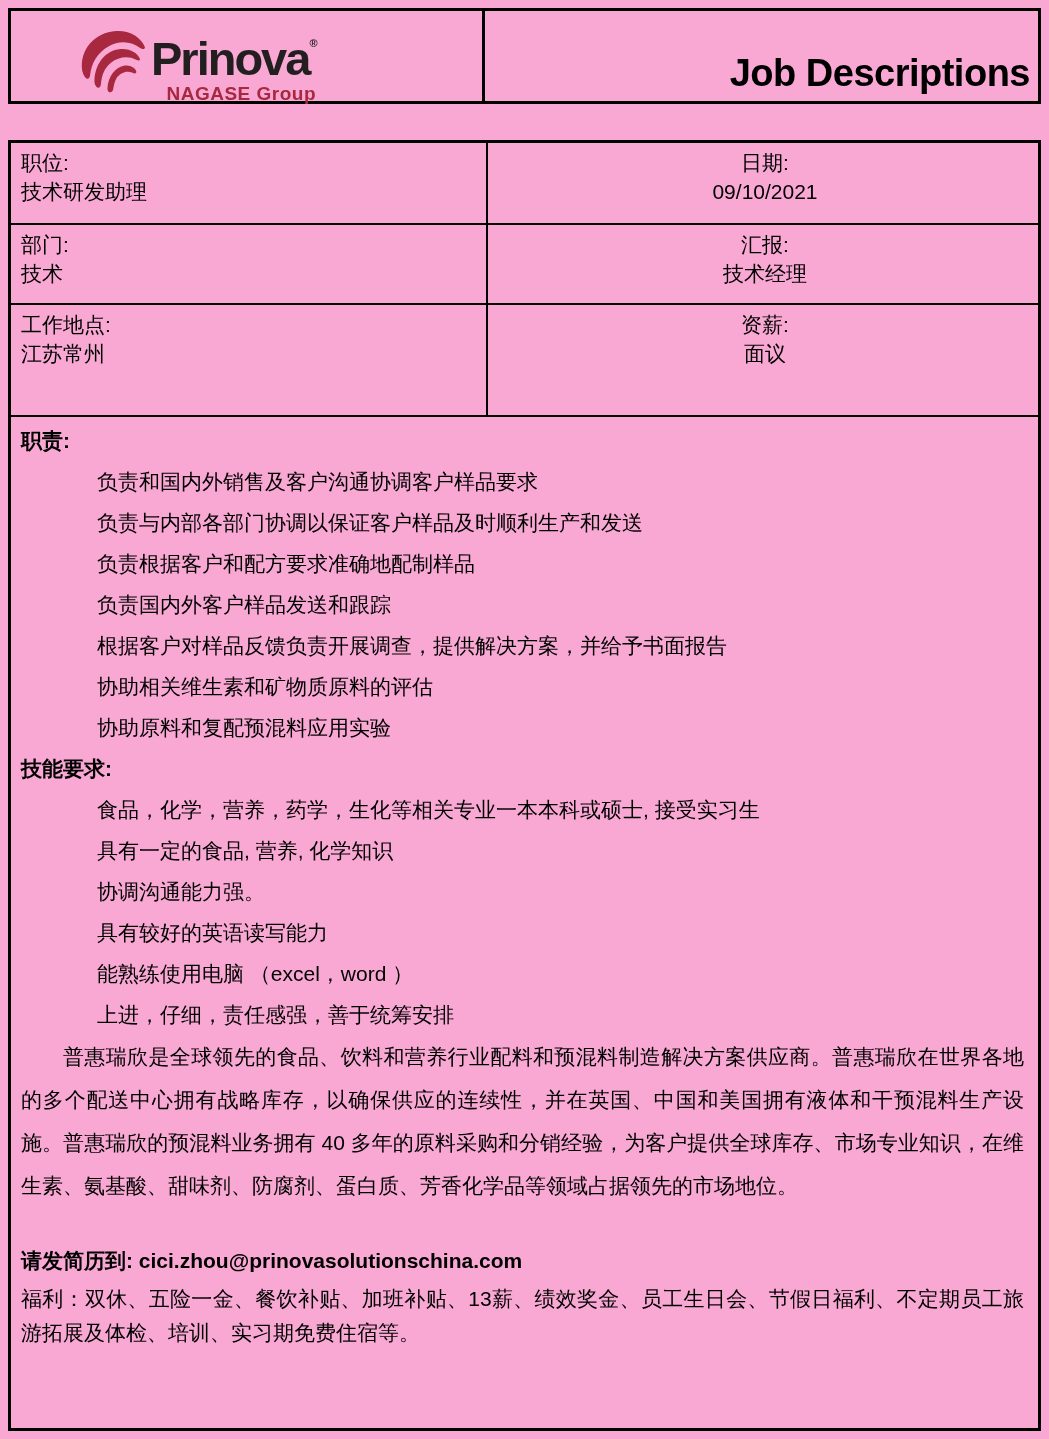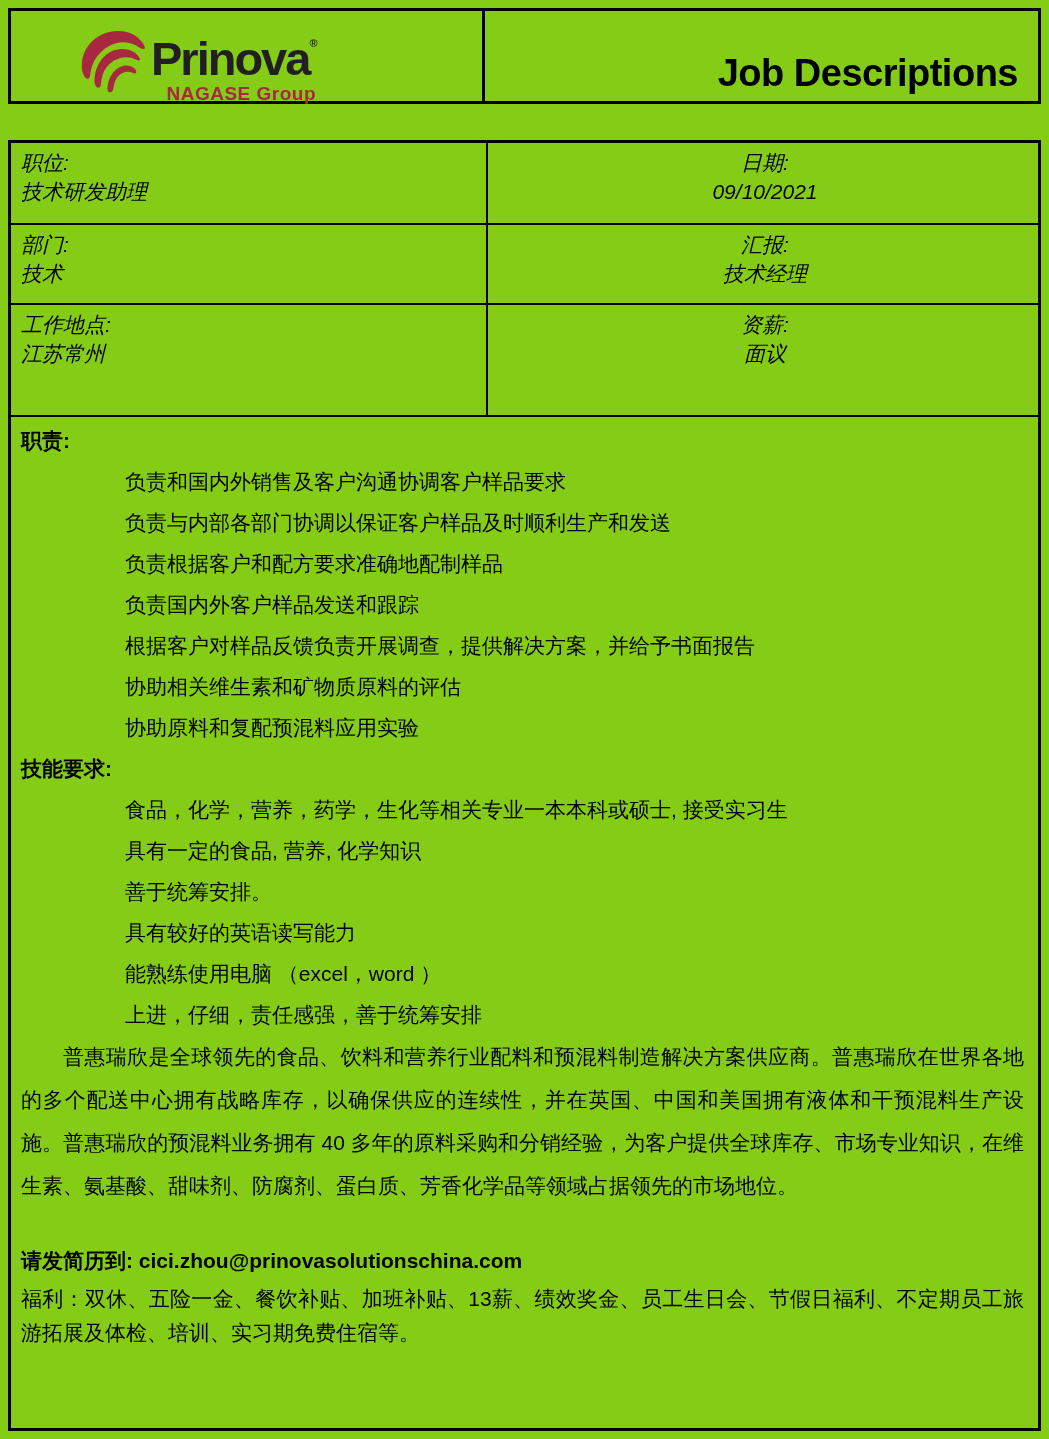--- a/index.html
+++ b/index.html
@@ -5,21 +5,21 @@
   * { margin: 0; padding: 0; box-sizing: border-box; }
   html, body { background: #ffffff; }
   body {
     font-family: "Liberation Sans", "DejaVu Sans", sans-serif;
     color: #000000;
   }
   .page {
     position: relative;
     width: 1049px;
     height: 1439px;
-    background: #84cc16;
+    background: #f9a8d4;
     overflow: hidden;
   }
 
   
   .header-table {
     position: absolute;
     left: 8px; top: 8px;
     width: 1033px; height: 96px;
     border: 3px solid #000000;
     display: flex;
@@ -58,21 +58,21 @@
     text-align: center;
     padding-left: 14px;
     margin-top: -2px;
     white-space: nowrap;
   }
   .header-right {
     flex: 1;
     display: flex;
     align-items: flex-end;
     justify-content: flex-end;
-    padding: 0 20px 6px 0;
+    padding: 0 8px 6px 0;
   }
   .doc-title {
     font-weight: bold;
     font-size: 38px;
     letter-spacing: -0.5px;
     white-space: nowrap;
   }
 
   
   .main-table {
@@ -84,39 +84,39 @@
     flex-direction: column;
   }
   .info-row {
     display: flex;
     border-bottom: 2px solid #000000;
     flex: 0 0 auto;
   }
   .info-row.r1 { height: 82px; }
   .info-row.r2 { height: 80px; }
   .info-row.r3 { height: 112px; }
-  .cell { padding: 6px 8px 0 10px; font-size: 21px; font-style: italic; }
+  .cell { padding: 6px 8px 0 10px; font-size: 21px; }
   .cell-left  { width: 477px; border-right: 2px solid #000000; }
   .cell-right { flex: 1; padding-left: 12px; text-align: center; }
   .cell-label { line-height: 27px; }
   .cell-value { margin-top: 2px; line-height: 27px; }
 
   
   .content-cell {
     flex: 1;
     padding: 3px 14px 0 10px;
     font-size: 21px;
     overflow: hidden;
   }
   .section-heading {
     font-weight: bold;
     line-height: 41px;
   }
   .indent-item {
-    margin-left: 104px;
+    margin-left: 76px;
     line-height: 41px;
     white-space: nowrap;
   }
   .about-heading {
     font-weight: bold;
     margin-top: 40px;
     line-height: 42px;
   }
   .about-para {
     line-height: 43px;
@@ -203,21 +203,21 @@
       <div class="indent-item">负责与内部各部门协调以保证客户样品及时顺利生产和发送</div>
       <div class="indent-item">负责根据客户和配方要求准确地配制样品</div>
       <div class="indent-item">负责国内外客户样品发送和跟踪</div>
       <div class="indent-item">根据客户对样品反馈负责开展调查，提供解决方案，并给予书面报告</div>
       <div class="indent-item">协助相关维生素和矿物质原料的评估</div>
       <div class="indent-item">协助原料和复配预混料应用实验</div>
 
       <div class="section-heading">技能要求:</div>
       <div class="indent-item">食品，化学，营养，药学，生化等相关专业一本本科或硕士, 接受实习生</div>
       <div class="indent-item">具有一定的食品, 营养, 化学知识</div>
-      <div class="indent-item">善于统筹安排。</div>
+      <div class="indent-item">协调沟通能力强。</div>
       <div class="indent-item">具有较好的英语读写能力</div>
       <div class="indent-item">能熟练使用电脑 （excel，word ）</div>
       <div class="indent-item">上进，仔细，责任感强，善于统筹安排</div>
 
       <div class="about-para">普惠瑞欣是全球领先的食品、饮料和营养行业配料和预混料制造解决方案供应商。普惠瑞欣在世界各地的多个配送中心拥有战略库存，以确保供应的连续性，并在英国、中国和美国拥有液体和干预混料生产设施。普惠瑞欣的预混料业务拥有 40 多年的原料采购和分销经验，为客户提供全球库存、市场专业知识，在维生素、氨基酸、甜味剂、防腐剂、蛋白质、芳香化学品等领域占据领先的市场地位。</div>
 
       <div class="contact-line">
         <span>请发简历到:</span>
         <span>cici.zhou@prinovasolutionschina.com</span>
       </div>

